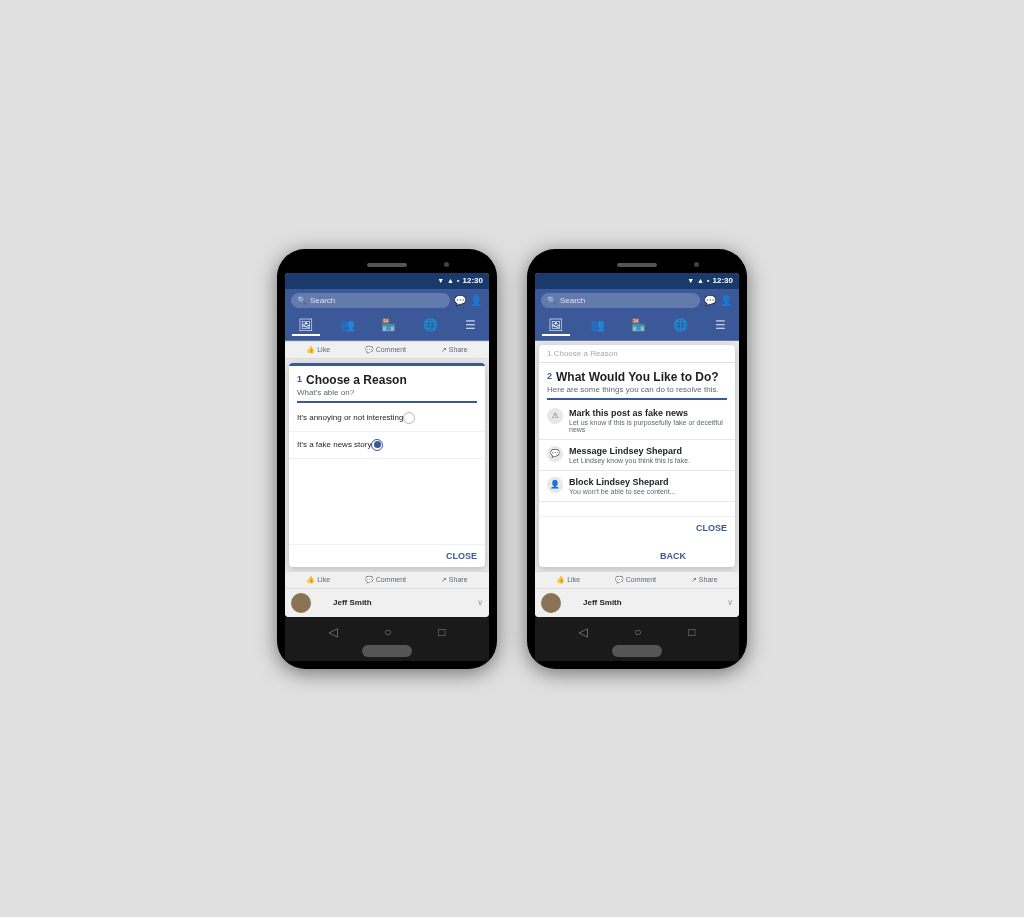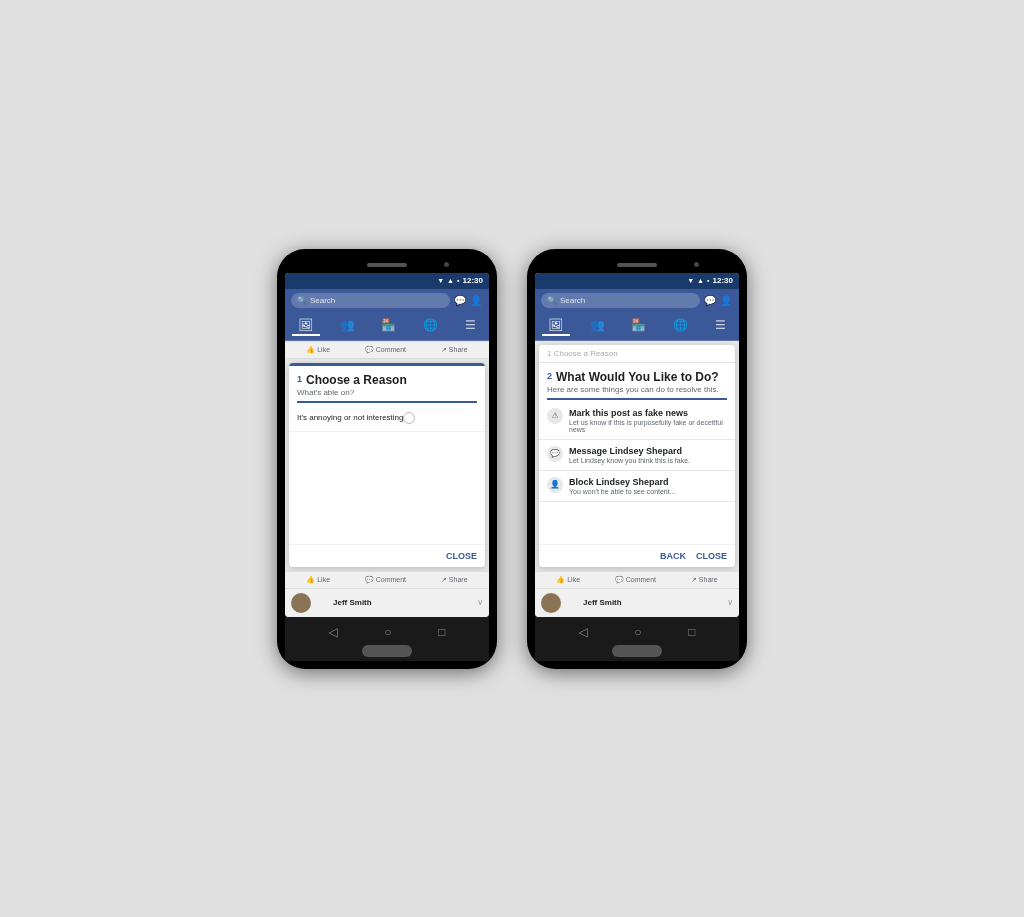--- a/index.html
+++ b/index.html
@@ -231,20 +231,21 @@
     .modal-close-btn {
       color: #3b5998;
       font-size: 9px;
       font-weight: bold;
     }
     .modal-back-btn {
       color: #3b5998;
       font-size: 9px;
       font-weight: bold;
       margin-right: 10px;
+      margin-top: 28px;
     }
 
     
     .step-indicator {
       padding: 4px 8px;
       font-size: 8px;
       color: #aaa;
       border-bottom: 1px solid #e0e0e0;
     }
     .step-indicator .done {
@@ -390,20 +391,26 @@
             <span class="modal-heading">Choose a Reason</span>
           </div>
           <div class="modal-subtitle">What's able on?</div>
           <div class="modal-divider"></div>
         </div>
 
         <div class="radio-option">
           <span>It's annoying or not interesting</span>
           <div class="radio-circle"></div>
         </div>
+        <div class="radio-option">
+          <span>It's a fake news story</span>
+          <div class="radio-circle selected">
+            <div class="radio-inner"></div>
+          </div>
+        </div>
         <div class="modal-footer">
           <span class="modal-close-btn">CLOSE</span>
         </div>
       </div>
 
       <div class="action-bar">
         <div class="action-btn">
           <span>👍</span>
           <span>Like</span>
         </div>

